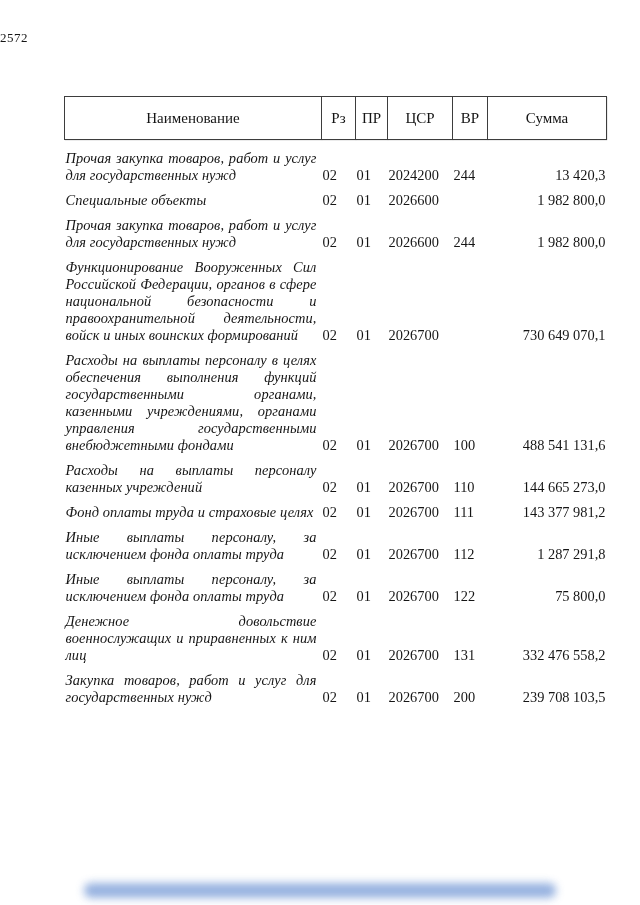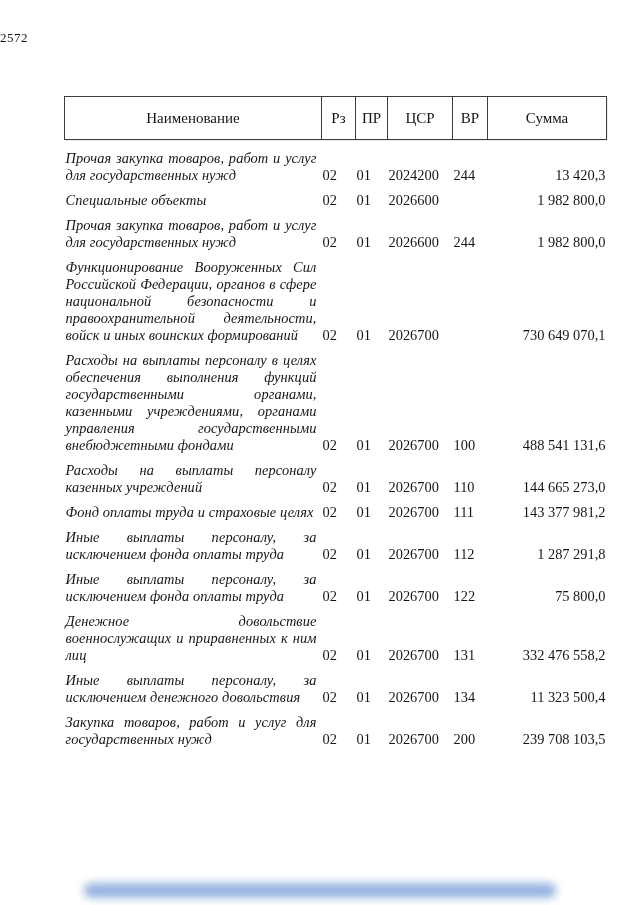--- a/index.html
+++ b/index.html
@@ -195,28 +195,20 @@
 
   <tr>
     <td class="c-name">Денежное довольствие военнослужащих и приравненных к ним лиц</td>
     <td class="c-rz">02</td>
     <td class="c-pr">01</td>
     <td class="c-csr">2026700</td>
     <td class="c-vr">131</td>
     <td class="c-sum">332 476 558,2</td>
   </tr>
 
-  <tr>
-    <td class="c-name">Иные выплаты персоналу, за исключением денежного довольствия</td>
-    <td class="c-rz">02</td>
-    <td class="c-pr">01</td>
-    <td class="c-csr">2026700</td>
-    <td class="c-vr">134</td>
-    <td class="c-sum">11 323 500,4</td>
-  </tr>
 
   <tr>
     <td class="c-name">Закупка товаров, работ и услуг для государственных нужд</td>
     <td class="c-rz">02</td>
     <td class="c-pr">01</td>
     <td class="c-csr">2026700</td>
     <td class="c-vr">200</td>
     <td class="c-sum">239 708 103,5</td>
   </tr>
 </tbody>

